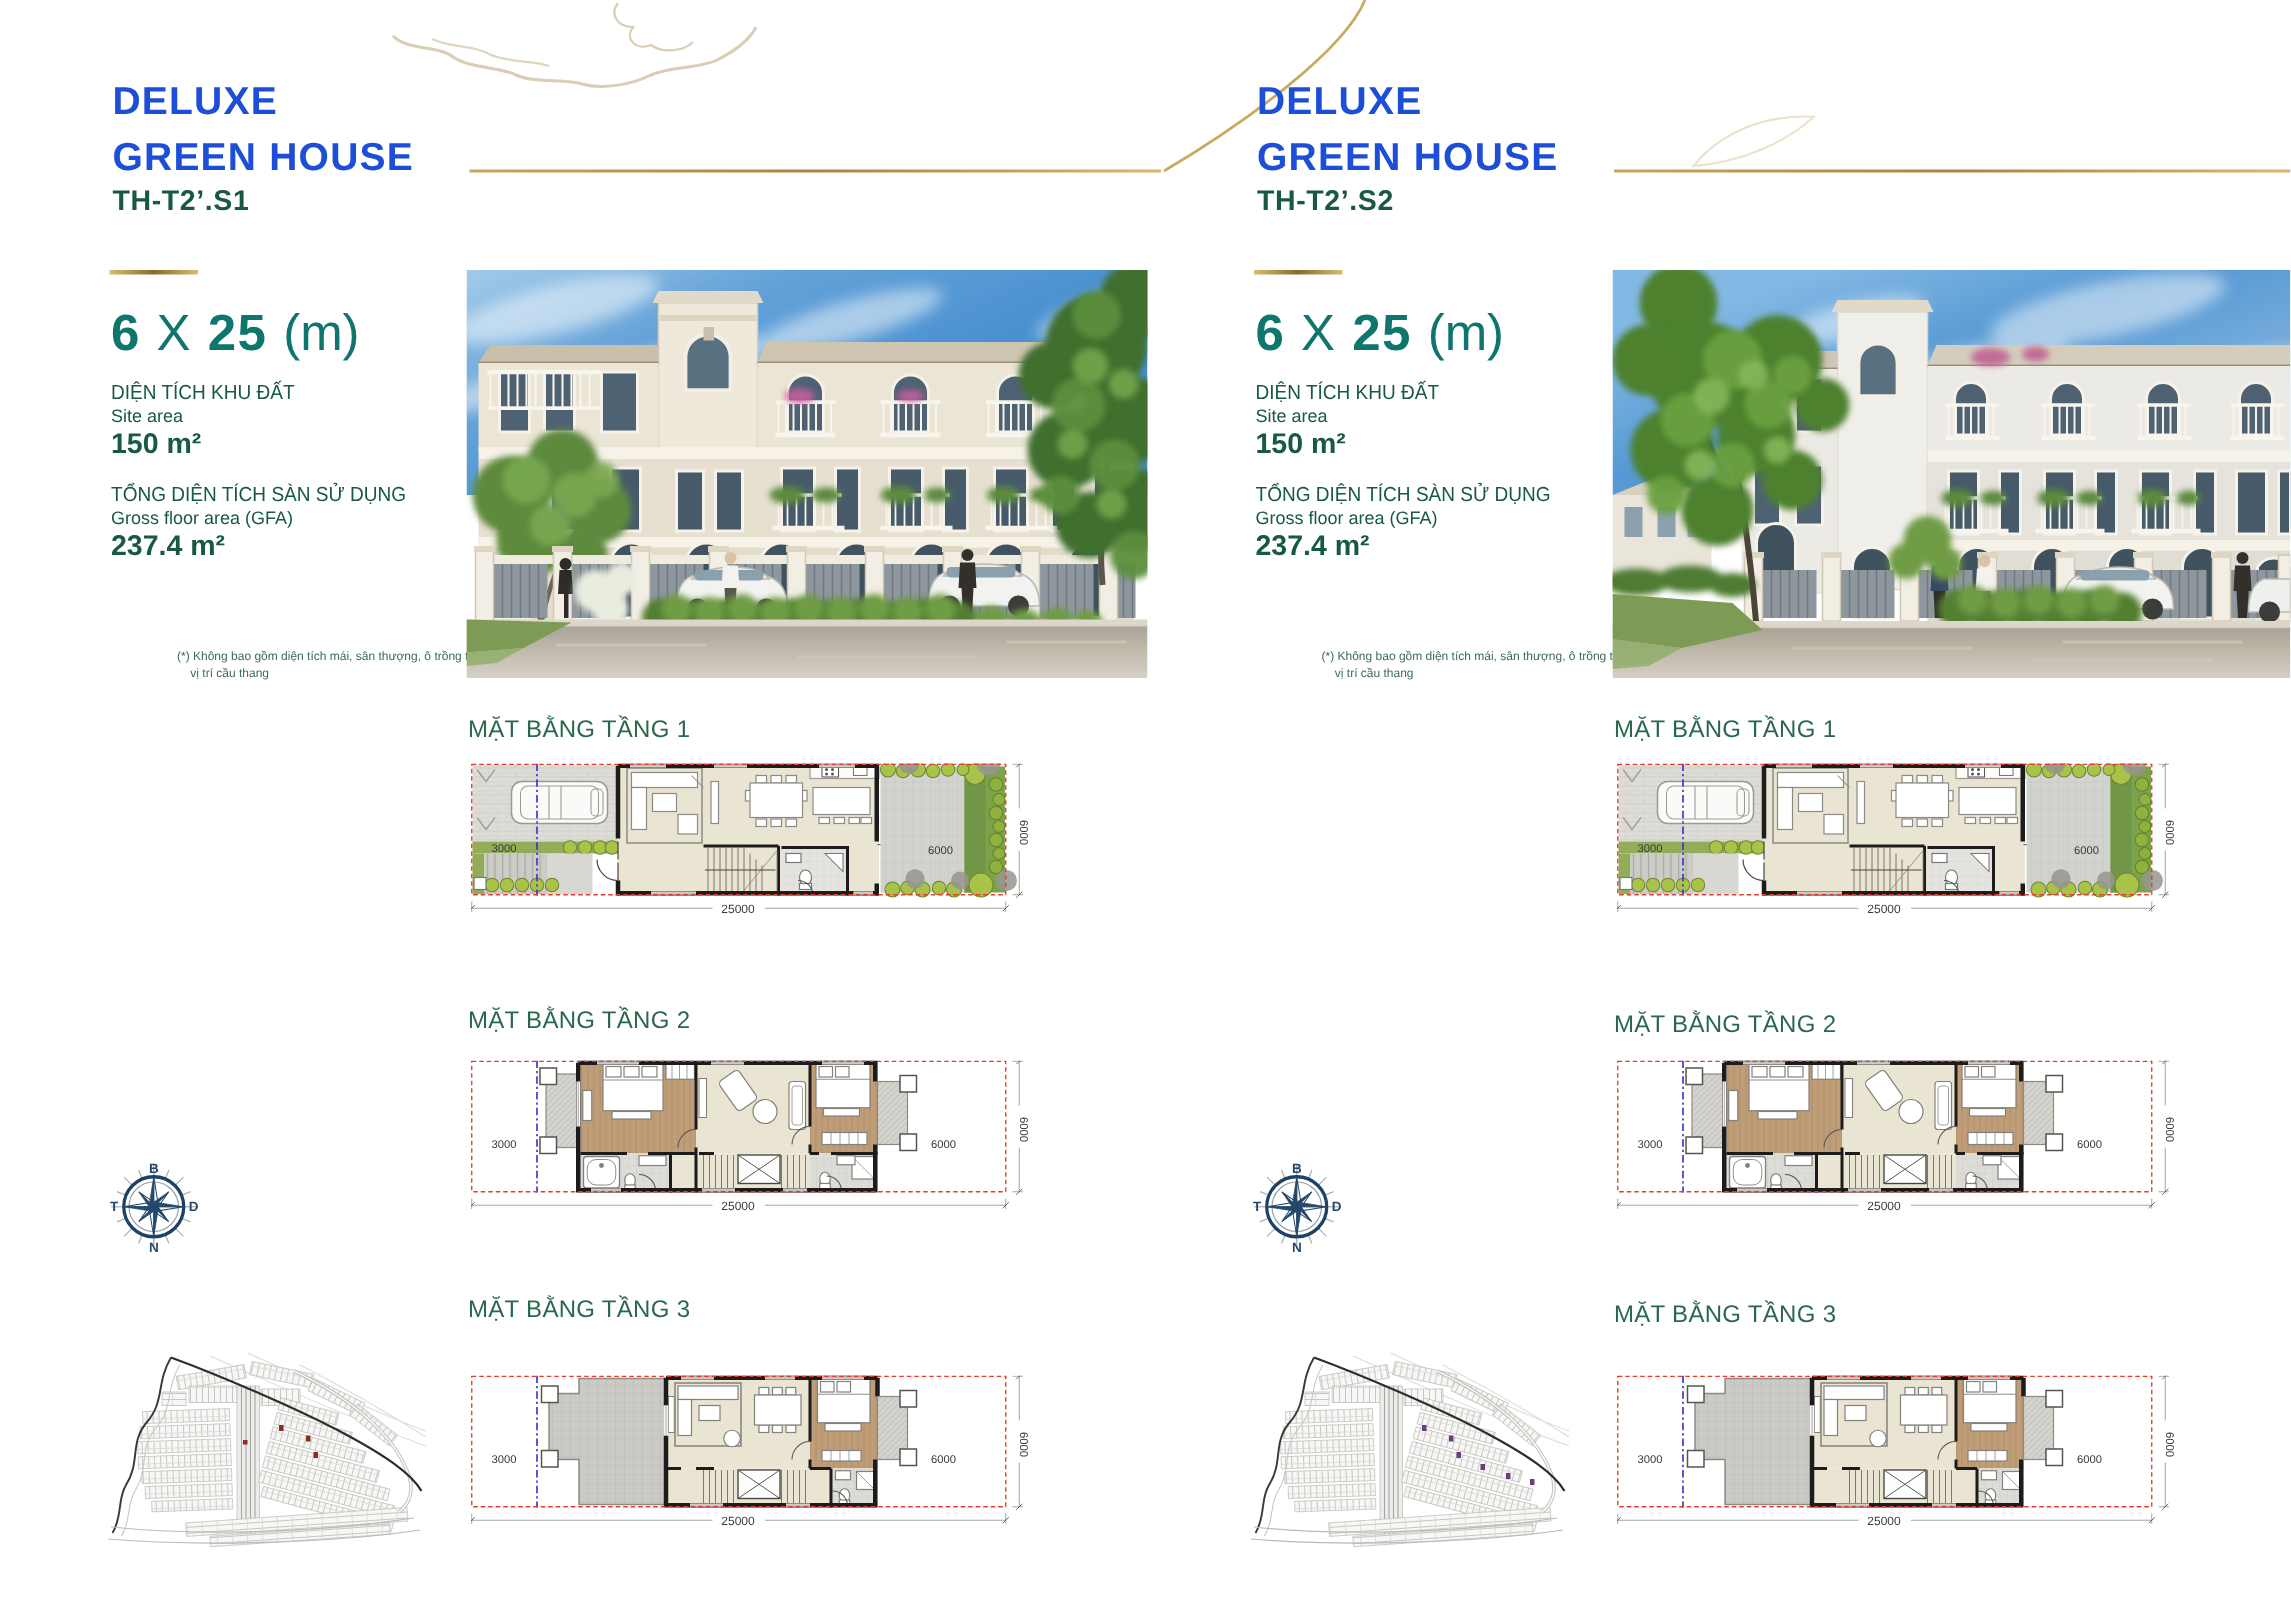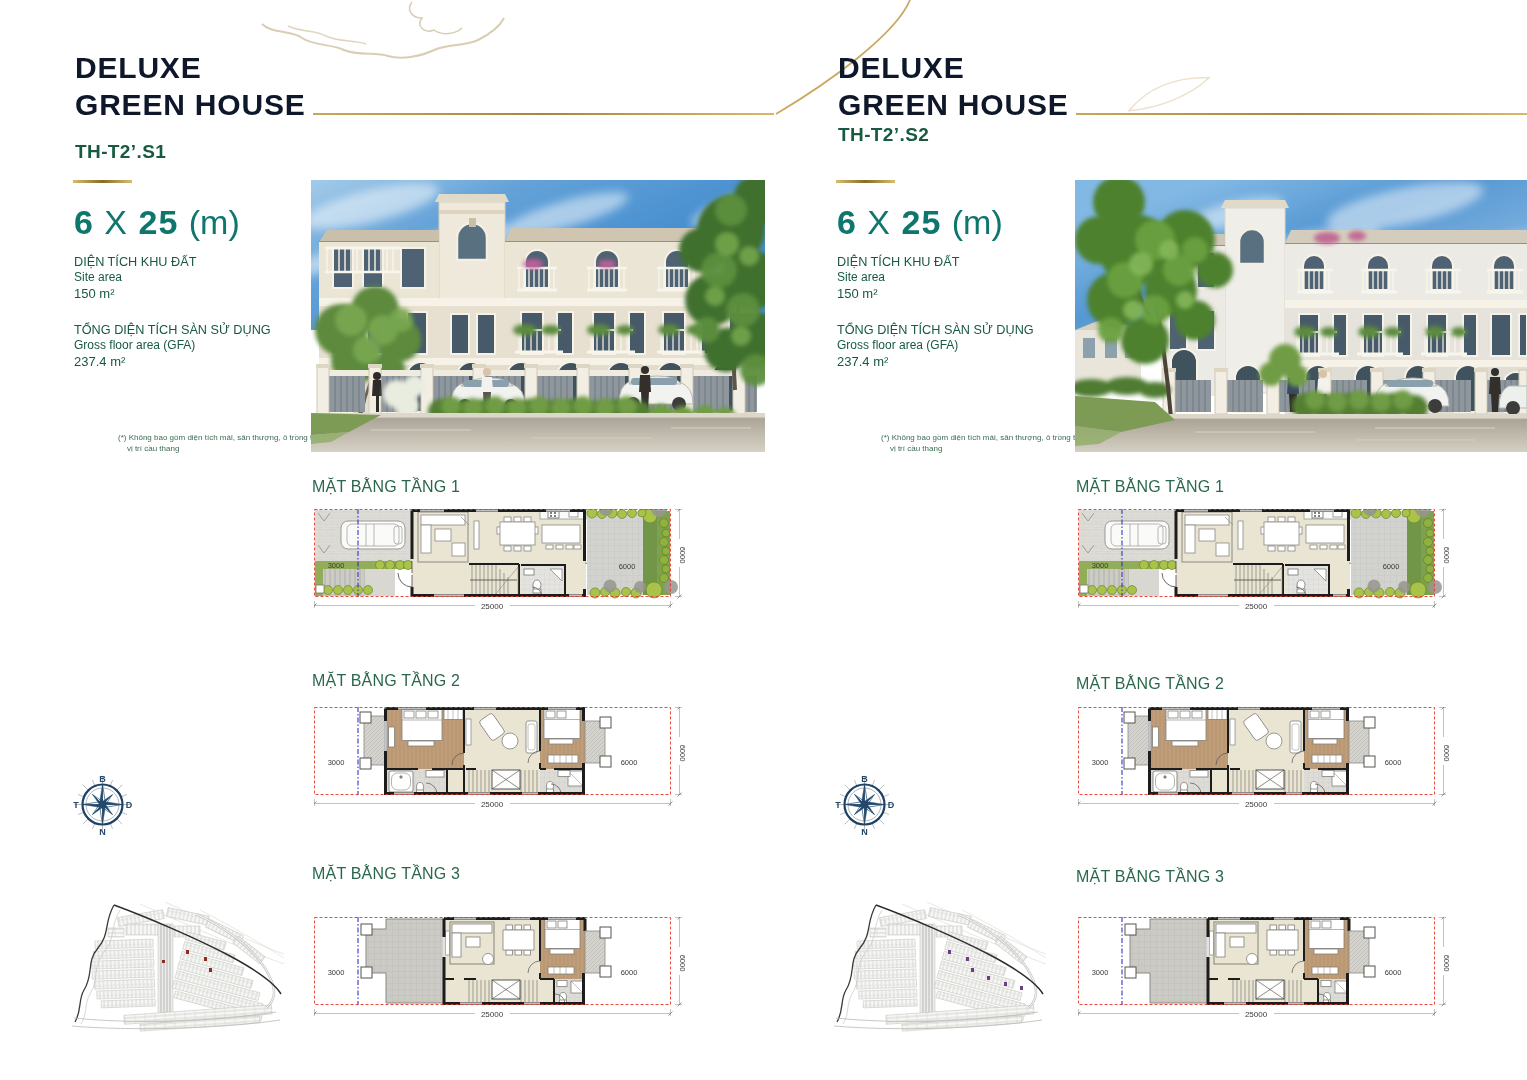--- a/index.html
+++ b/index.html
@@ -1,23 +1,23 @@
 <!DOCTYPE html>
 <html><head>
 <meta charset="utf-8">
 <style>
 html,body{margin:0;padding:0;background:#fff;}
 body{width:1527px;height:1080px;position:relative;overflow:hidden;font-family:"Liberation Sans",sans-serif;}
 .abs{position:absolute;}
-.title{font-weight:bold;font-size:30px;line-height:37px;color:#0f172a;letter-spacing:0.8px;}
+.title{font-weight:bold;font-size:26px;line-height:37px;color:#1d4ed8;letter-spacing:0.8px;}
 .sub{font-weight:bold;font-size:19px;color:#175a40;letter-spacing:0.4px;}
 .dims{font-size:34px;color:#0f766e;font-weight:bold;letter-spacing:1px;}
 .lbl{font-size:13.5px;color:#175a40;letter-spacing:0px;transform:scaleX(0.94);transform-origin:0 0;}
 .lbl2{font-size:12px;color:#175a40;}
-.val{font-size:13px;font-weight:normal;color:#175a40;}
+.val{font-size:19px;font-weight:bold;color:#175a40;}
 .foot{font-size:8px;line-height:11px;color:#3d6b52;margin-left:44px;}
 .ptitle{font-size:16px;color:#2a684c;letter-spacing:0.2px;}
 </style>
 </head>
 <body>
 
 <div class="abs" style="left:0;top:0;width:763px;height:1080px;">
 
   <svg class="abs" style="left:252px;top:0;" width="256" height="80" viewBox="0 0 256 80">
     <path d="M10 24 C20 34 40 30 50 38 C62 46 80 44 92 50 C106 56 124 52 136 56 C150 60 170 56 182 50 C196 44 214 46 226 40 C238 34 248 26 252 18" fill="none" stroke="#d9cdb4" stroke-width="2"></path>
@@ -26,21 +26,21 @@
   </svg>
 
   <svg class="abs" style="left:768px;top:0;" width="150" height="118" viewBox="0 0 150 118">
     <path d="M142 0 C128 34 62 82 8 114" fill="none" stroke="#c9a95f" stroke-width="1.8"></path>
   </svg>
 
   <div class="abs title" style="left:75px;top:49px;">DELUXE<br>GREEN HOUSE</div>
 
   <div class="abs" style="left:313px;top:113px;width:461px;height:2.4px;background:linear-gradient(90deg,#caa757,#a9853f,#d8b969);"></div>
 
-  <div class="abs sub" style="left:75px;top:124px;margin-top:17px;">TH-T2’.S1</div>
+  <div class="abs sub" style="left:75px;top:124px;">TH-T2’.S1</div>
 
   <div class="abs" style="left:73px;top:180px;width:59px;height:2.6px;background:linear-gradient(90deg,#d9bc6d,#8a6a28,#d9bc6d);"></div>
 
   <div class="abs dims" style="left:74px;top:203px;">6 <span style="font-weight:normal;">X</span> 25 <span style="font-weight:normal;letter-spacing:0;">(m)</span></div>
 
   <div class="abs lbl" style="left:74px;top:254px;">DIỆN TÍCH KHU ĐẤT</div>
   <div class="abs lbl2" style="left:74px;top:270px;">Site area</div>
   <div class="abs val" style="left:74px;top:286px;">150 m²</div>
 
   <div class="abs lbl" style="left:74px;top:322px;">TỔNG DIỆN TÍCH SÀN SỬ DỤNG</div>

